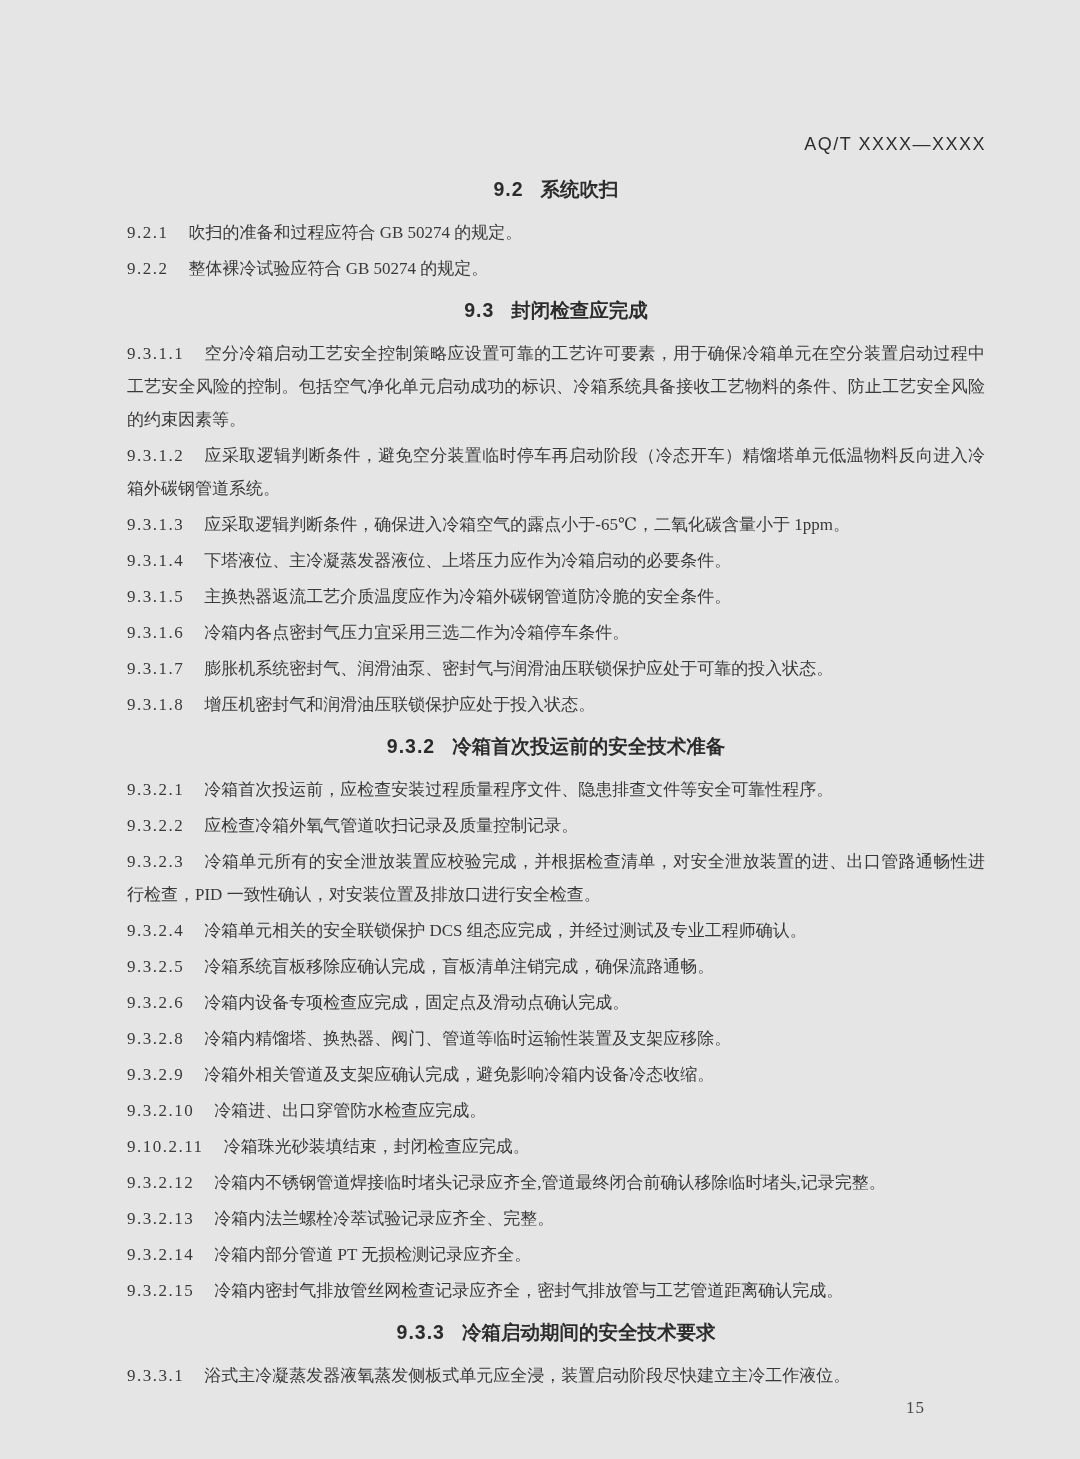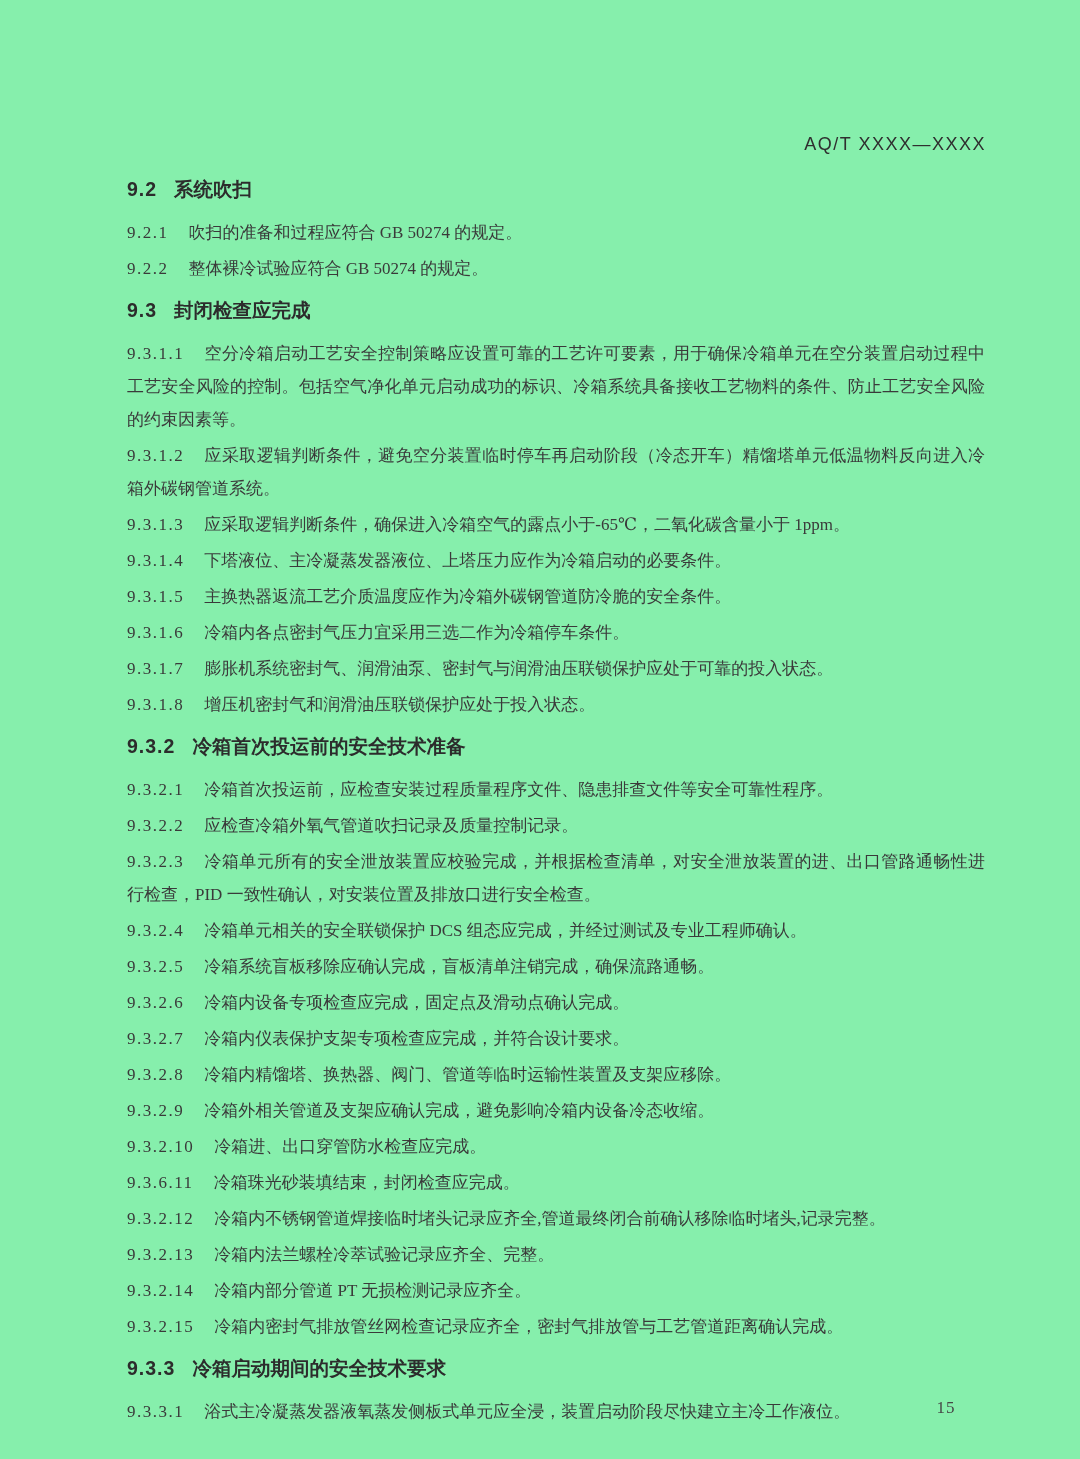--- a/index.html
+++ b/index.html
@@ -5,21 +5,21 @@
 <style>
   html, body {
     margin: 0;
     padding: 0;
     background: #ffffff;
   }
   .page {
     position: relative;
     width: 1080px;
     height: 1459px;
-    background: #86efac;
+    background: #e5e5e5;
     overflow: hidden;
     font-family: "Liberation Serif", "DejaVu Serif", serif;
     color: #3a3a3a;
   }
   .std-header {
     position: absolute;
     top: 134px;
     right: 94px;
     font-family: "Liberation Sans", "DejaVu Sans", sans-serif;
     font-size: 18px;
@@ -38,38 +38,38 @@
     font-size: 17px;
     line-height: 33px;
     text-align: justify;
   }
   .content p.clause-heading {
     font-family: "Liberation Sans", "DejaVu Sans", sans-serif;
     font-weight: bold;
     font-size: 19.5px;
     color: #2c2c2c;
     margin: 9px 0 10px 0;
-    text-align: left;
+    text-align: center;
   }
   .num {
     display: inline-block;
     margin-right: 20px;
     letter-spacing: 1.5px;
     white-space: nowrap;
   }
   .clause-heading .num {
     margin-right: 17px;
     letter-spacing: 1px;
   }
   .page-number {
     position: absolute;
     top: 1398px;
     left: 906px;
     width: 80px;
-    text-align: center;
+    text-align: left;
     font-size: 17px;
     color: #474747;
     letter-spacing: 1px;
   }
 </style>
 </head>
 <body>
 
 <div class="page">
 
@@ -88,25 +88,24 @@
       <p class="clause-para"><span class="num">9.3.1.6</span><span class="txt">冷箱内各点密封气压力宜采用三选二作为冷箱停车条件。</span></p>
       <p class="clause-para"><span class="num">9.3.1.7</span><span class="txt">膨胀机系统密封气、润滑油泵、密封气与润滑油压联锁保护应处于可靠的投入状态。</span></p>
       <p class="clause-para"><span class="num">9.3.1.8</span><span class="txt">增压机密封气和润滑油压联锁保护应处于投入状态。</span></p>
       <p class="clause-heading"><span class="num">9.3.2</span><span class="txt">冷箱首次投运前的安全技术准备</span></p>
       <p class="clause-para"><span class="num">9.3.2.1</span><span class="txt">冷箱首次投运前，应检查安装过程质量程序文件、隐患排查文件等安全可靠性程序。</span></p>
       <p class="clause-para"><span class="num">9.3.2.2</span><span class="txt">应检查冷箱外氧气管道吹扫记录及质量控制记录。</span></p>
       <p class="clause-para"><span class="num">9.3.2.3</span><span class="txt">冷箱单元所有的安全泄放装置应校验完成，并根据检查清单，对安全泄放装置的进、出口管路通畅性进行检查，PID 一致性确认，对安装位置及排放口进行安全检查。</span></p>
       <p class="clause-para"><span class="num">9.3.2.4</span><span class="txt">冷箱单元相关的安全联锁保护 DCS 组态应完成，并经过测试及专业工程师确认。</span></p>
       <p class="clause-para"><span class="num">9.3.2.5</span><span class="txt">冷箱系统盲板移除应确认完成，盲板清单注销完成，确保流路通畅。</span></p>
       <p class="clause-para"><span class="num">9.3.2.6</span><span class="txt">冷箱内设备专项检查应完成，固定点及滑动点确认完成。</span></p>
-      <p class="clause-para"><span class="num">9.3.2.7</span><span class="txt">冷箱内仪表保护支架专项检查应完成，并符合设计要求。</span></p>
       <p class="clause-para"><span class="num">9.3.2.8</span><span class="txt">冷箱内精馏塔、换热器、阀门、管道等临时运输性装置及支架应移除。</span></p>
       <p class="clause-para"><span class="num">9.3.2.9</span><span class="txt">冷箱外相关管道及支架应确认完成，避免影响冷箱内设备冷态收缩。</span></p>
       <p class="clause-para"><span class="num">9.3.2.10</span><span class="txt">冷箱进、出口穿管防水检查应完成。</span></p>
-      <p class="clause-para"><span class="num">9.3.6.11</span><span class="txt">冷箱珠光砂装填结束，封闭检查应完成。</span></p>
+      <p class="clause-para"><span class="num">9.10.2.11</span><span class="txt">冷箱珠光砂装填结束，封闭检查应完成。</span></p>
       <p class="clause-para"><span class="num">9.3.2.12</span><span class="txt">冷箱内不锈钢管道焊接临时堵头记录应齐全,管道最终闭合前确认移除临时堵头,记录完整。</span></p>
       <p class="clause-para"><span class="num">9.3.2.13</span><span class="txt">冷箱内法兰螺栓冷萃试验记录应齐全、完整。</span></p>
       <p class="clause-para"><span class="num">9.3.2.14</span><span class="txt">冷箱内部分管道 PT 无损检测记录应齐全。</span></p>
       <p class="clause-para"><span class="num">9.3.2.15</span><span class="txt">冷箱内密封气排放管丝网检查记录应齐全，密封气排放管与工艺管道距离确认完成。</span></p>
       <p class="clause-heading"><span class="num">9.3.3</span><span class="txt">冷箱启动期间的安全技术要求</span></p>
       <p class="clause-para"><span class="num">9.3.3.1</span><span class="txt">浴式主冷凝蒸发器液氧蒸发侧板式单元应全浸，装置启动阶段尽快建立主冷工作液位。</span></p>
     </main>
 
   <div class="page-number">15</div>
 

